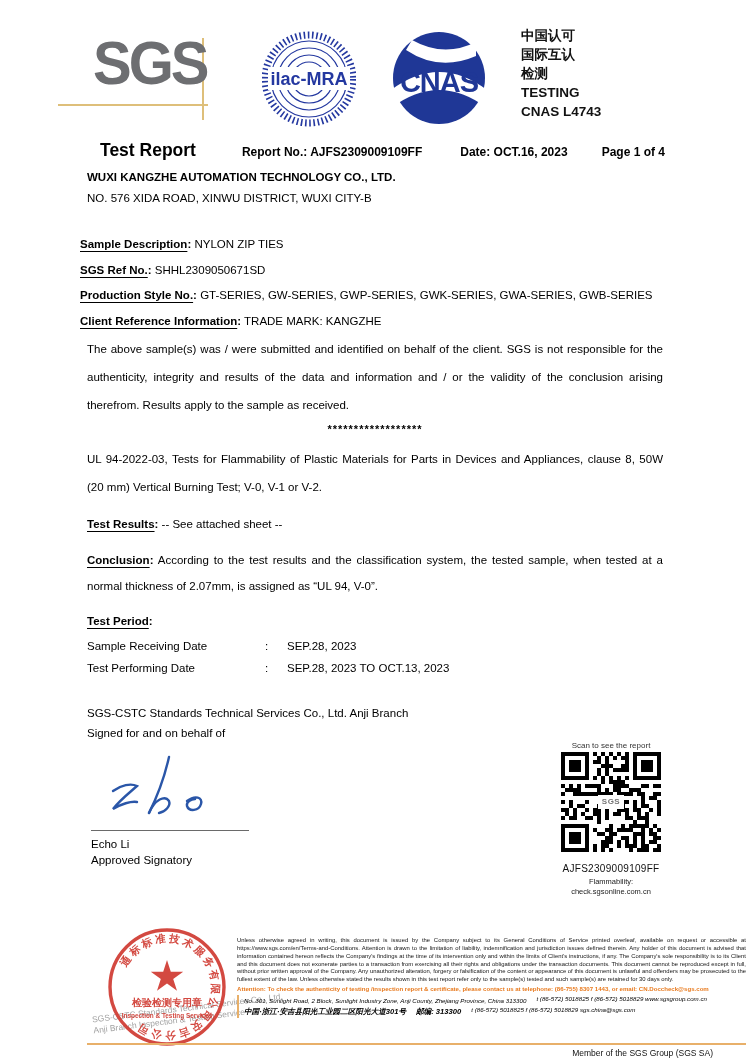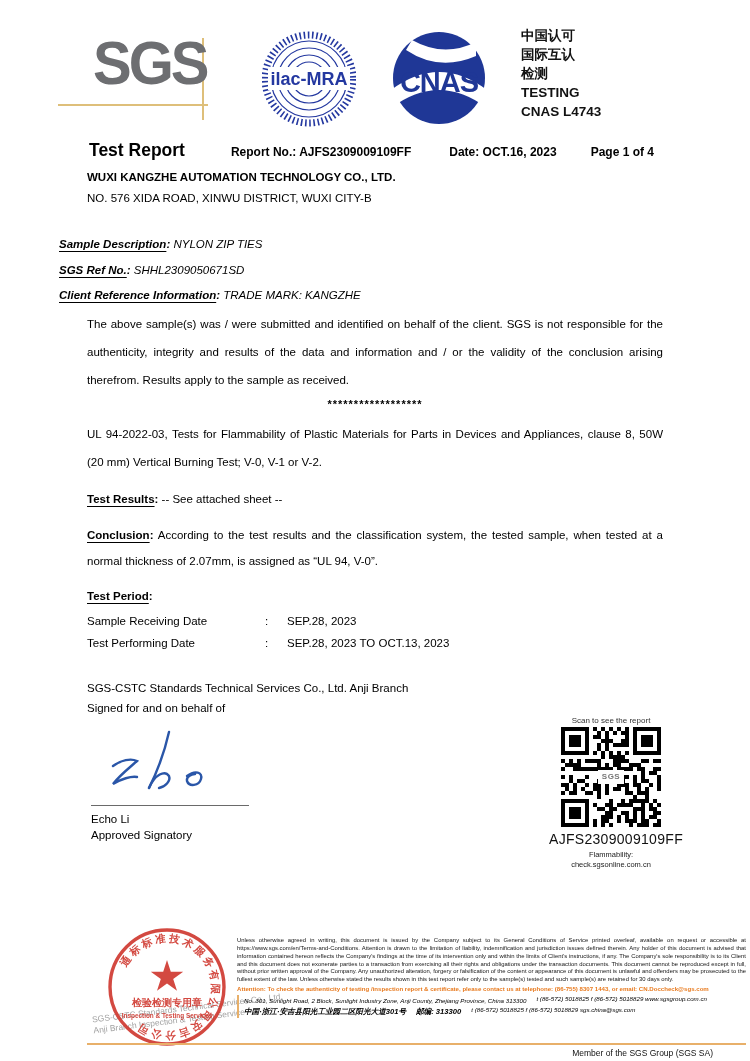--- a/index.html
+++ b/index.html
@@ -13,29 +13,29 @@
             color:#6d6e71;letter-spacing:-3px;line-height:1;transform:scaleY(1.04);}
   .sgs-hline{position:absolute;left:-2px;top:74px;width:150px;height:2px;background:#debf7a;}
   .sgs-vline{position:absolute;left:142px;top:8px;width:2px;height:82px;background:#debf7a;}
   .ilac-logo{position:absolute;left:262px;top:26px;}
   .cnas-logo{position:absolute;left:388px;top:28px;}
   .accreditation{position:absolute;left:521px;top:26px;font-size:13.5px;font-weight:bold;
                  line-height:19px;color:#111;}
 
   
   .title-row{display:flex;align-items:baseline;margin:4px 0 0 87px;font-weight:bold;}
-  .doc-title{font-size:17.5px;margin-left:2px;}
+  .doc-title{font-size:17.5px;margin-left:13px;}
   .report-no{font-size:12px;margin-left:46px;}
   .report-date{font-size:12px;margin-left:38px;}
   .page-info{font-size:12px;margin-left:34px;}
 
   
   .client-block{margin:6px 87px 0;font-size:11.5px;font-weight:bold;line-height:21px;}
   .client-address{font-weight:normal;}
-  .fields{margin:24px 59px 0;font-size:11.5px;line-height:22.5px;font-style:italic;}
+  .fields{margin:24px 80px 0;font-size:11.5px;line-height:22.5px;}
   .field{margin-bottom:3px;}
   .lbl{font-weight:bold;text-decoration:underline;text-underline-offset:2.5px;}
   .lbl-colon{font-weight:bold;}
   .disclaimer{margin:2px 87px 0;font-size:11.5px;line-height:28px;text-align:justify;}
   .stars{margin-top:4px;text-align:center;font-size:11px;letter-spacing:1px;font-weight:bold;}
   .section{margin:10px 87px 0;font-size:11.5px;}
   .section .head{line-height:24px;}
   .section .body{line-height:28px;text-align:justify;}
   .inline-body{line-height:26px;text-align:justify;}
   .period-rows{margin-top:2px;}
@@ -54,21 +54,21 @@
 
   .qr-block{position:absolute;left:462px;top:-6px;width:124px;text-align:center;}
   .qr-caption{font-size:8px;color:#333;}
   .qr-grid{position:relative;width:100px;margin:2px auto 0;display:grid;
            grid-template-columns:repeat(25,4px);grid-template-rows:repeat(25,4px);}
   .qr-grid .m1{background:#000;}
   .qr-grid .m0{background:#fff;}
   .qr-center{position:absolute;left:37px;top:43px;width:26px;height:14px;background:#fff;
              font-size:8px;font-weight:bold;color:#777;line-height:14px;text-align:center;
              letter-spacing:.5px;}
-  .qr-code-text{font-size:14px;margin-top:4px;letter-spacing:.3px;color:#111;}
+  .qr-code-text{font-size:10px;margin-top:11px;letter-spacing:.3px;color:#111;}
   .qr-verif{font-size:7.5px;line-height:10px;margin-top:3px;color:#222;}
 
   
   .watermark{position:absolute;left:92px;top:1001px;width:220px;transform:rotate(-7deg);
              color:#a2a2a2;font-size:8.5px;line-height:11px;}
   .stamp{position:absolute;left:101px;top:926px;opacity:.92;}
 
   .footer{position:absolute;left:237px;top:937px;width:509px;}
   .legal{font-size:5.9px;line-height:1.33;text-align:justify;color:#161616;}
   .attention{font-size:6.1px;line-height:1.35;font-weight:bold;color:#e87a1e;margin-top:1px;}
@@ -137,20 +137,24 @@
   <div class="fields">
     <div class="field">
       <span class="lbl">Sample Description</span><span class="lbl-colon">:</span>
       <span>NYLON ZIP TIES</span>
     </div>
     <div class="field">
       <span class="lbl">SGS Ref No.</span><span class="lbl-colon">:</span>
       <span>SHHL2309050671SD</span>
     </div>
     <div class="field">
+      <span class="lbl">Production Style No.</span><span class="lbl-colon">:</span>
+      <span>GT-SERIES, GW-SERIES, GWP-SERIES, GWK-SERIES, GWA-SERIES, GWB-SERIES</span>
+    </div>
+    <div class="field">
       <span class="lbl">Client Reference Information</span><span class="lbl-colon">:</span>
       <span>TRADE MARK: KANGZHE</span>
     </div>
   </div>
 
   <div class="disclaimer">The above sample(s) was / were submitted and identified on behalf of the client. SGS is not responsible for the authenticity, integrity and results of the data and information and / or the validity of the conclusion arising therefrom. Results apply to the sample as received.</div>
   <div class="stars">******************</div>
 
   <div class="section">
     <div class="body">UL 94-2022-03, Tests for Flammability of Plastic Materials for Parts in Devices and Appliances, clause 8, 50W (20 mm) Vertical Burning Test; V-0, V-1 or V-2.</div>

